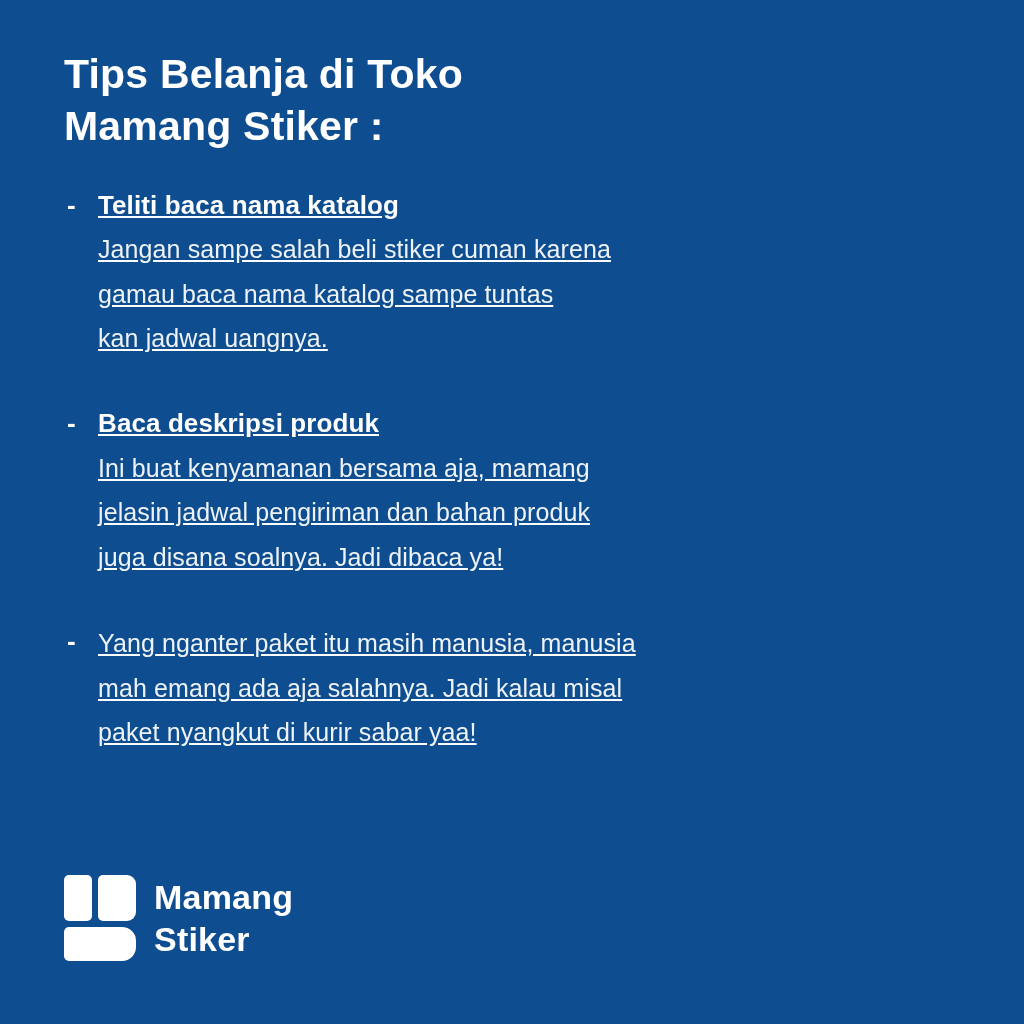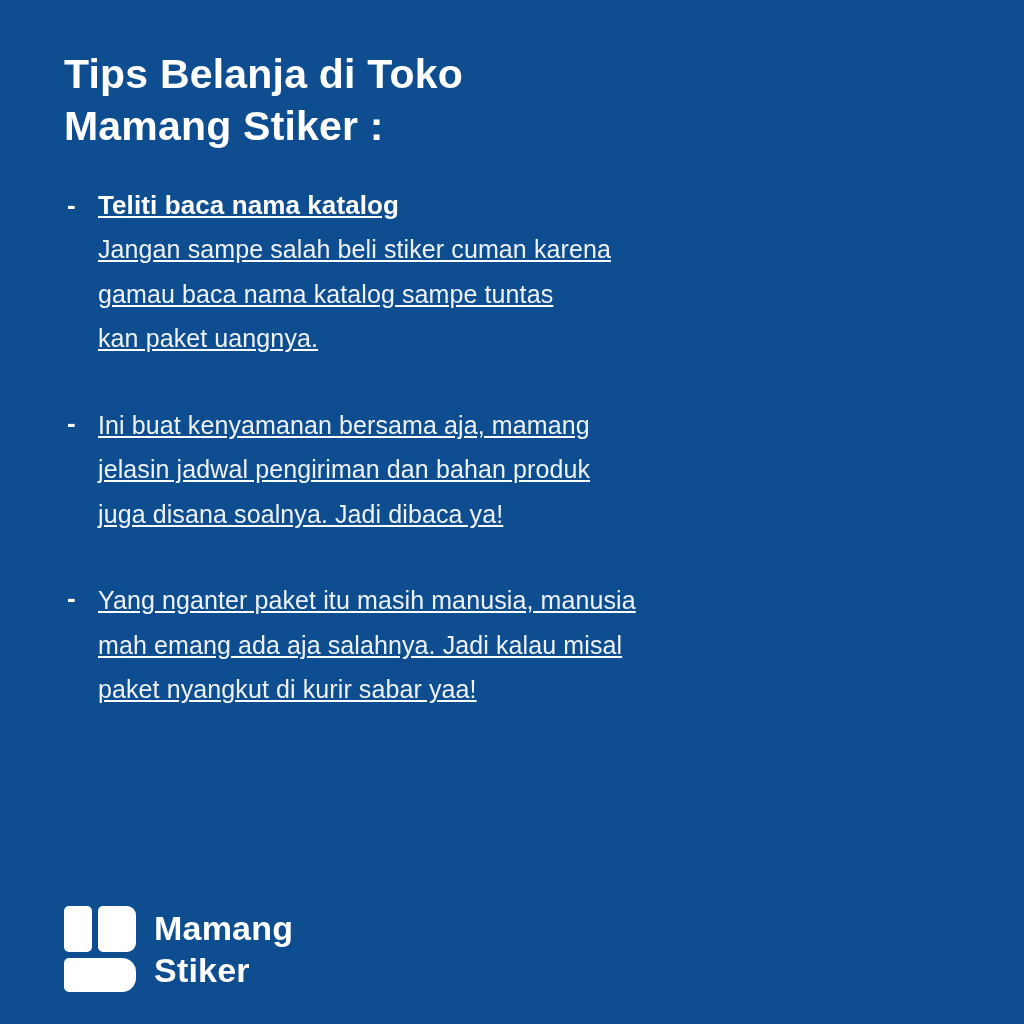--- a/index.html
+++ b/index.html
@@ -80,21 +80,21 @@
     font-weight: normal;
     line-height: 1.78;
     color: #eef3f8;
     white-space: pre-line;
     letter-spacing: 0.1px;
   }
 
   .brand {
     position: absolute;
     left: 64px;
-    bottom: 32px;
+    bottom: 63px;
     display: flex;
     align-items: center;
   }
 
   .brand-mark {
     width: 72px;
     height: 86px;
     flex: 0 0 72px;
     position: relative;
     margin-right: 18px;
@@ -148,27 +148,28 @@
 Mamang Stiker :</h1>
 
   <ul class="tips-list">
 
     <li class="tip-item">
       <span class="tip-bullet">-</span>
       <div class="tip-body">
         <div class="tip-title">Teliti baca nama katalog</div>
         <div class="tip-desc">Jangan sampe salah beli stiker cuman karena
 gamau baca nama katalog sampe tuntas
-kan paket uangnya.</div>
+kan jadwal uangnya.</div>
       </div>
     </li>
 
     <li class="tip-item">
       <span class="tip-bullet">-</span>
       <div class="tip-body">
+        <div class="tip-title">Baca deskripsi produk</div>
         <div class="tip-desc">Ini buat kenyamanan bersama aja, mamang
 jelasin jadwal pengiriman dan bahan produk
 juga disana soalnya. Jadi dibaca ya!</div>
       </div>
     </li>
 
     <li class="tip-item">
       <span class="tip-bullet">-</span>
       <div class="tip-body">
         <div class="tip-desc">Yang nganter paket itu masih manusia, manusia

